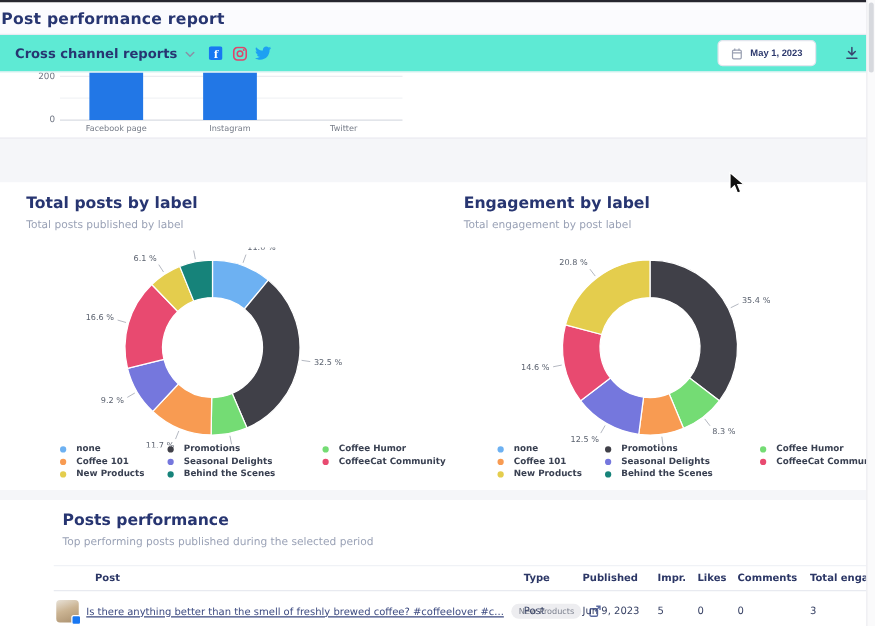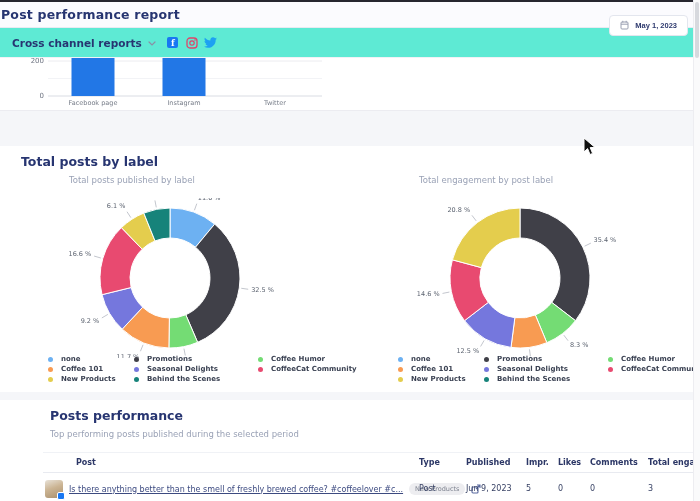--- a/index.html
+++ b/index.html
@@ -9,35 +9,35 @@
   
   .topline { position:absolute; left:0; top:0; width:700px; height:2px; background:#26262f; }
   .appbar { position:absolute; left:0; top:2px; width:700px; height:26px; background:#fbfbfe; border-bottom:1px solid #e9eaf2; display:flex; align-items:center; padding:0 1px; }
   .appbar .title { font-size:12.5px; font-weight:600; color:#273571; letter-spacing:.2px; }
 
   .toolbar { position:absolute; left:0; top:28px; width:700px; height:30px; background:#5eead4; border-bottom:1px solid #f1f2f6; display:flex; align-items:center; padding:0 12px; }
   .selector { display:flex; align-items:center; gap:6px; cursor:pointer; }
   .selector .sel-label { font-size:10.5px; font-weight:600; color:#273571; }
   .channel-icons { display:flex; align-items:center; gap:5px; margin-left:10px; }
   .icon-btn { display:inline-flex; align-items:center; justify-content:center; width:14px; height:14px; cursor:pointer; }
-  .toolbar-right { margin-left:auto; display:flex; align-items:center; gap:21px;flex-direction:column; }
+  .toolbar-right { margin-left:auto; display:flex; align-items:center; gap:21px; }
   .date-btn { display:flex; align-items:center; gap:6px; height:21px; padding:0 10px; background:#fff; border:1px solid #e3e6ee; border-radius:4px; font-size:7.5px; font-weight:600; color:#2e3a6e; cursor:pointer; }
 
   
   .chart-strip { position:absolute; left:0; top:58px; width:700px; height:52px; background:#fff; }
 
   
   .gap1 { position:absolute; left:0; top:110px; width:700px; height:36px; background:#f5f6f9; border-top:1px solid #ececf1; }
   .gap2 { position:absolute; left:0; top:392px; width:700px; height:8px; background:#f5f6f9; }
 
   
   .donut-panel { position:absolute; left:0; top:146px; width:700px; height:246px; background:#fff; display:flex; }
   .half { position:relative; width:350px; height:246px;padding-left:32px; }
   .card-title { position:absolute; left:21px; top:8px; font-size:12.5px; font-weight:700; color:#273571; }
-  .card-sub { position:absolute; left:21px; top:29px; font-size:8.5px; color:#9aa2b6;margin-left:48px; }
+  .card-sub { position:absolute; left:21px; top:29px; font-size:8.5px; color:#9aa2b6; }
   .donut-svg { position:absolute; left:0; top:52px; }
   .chart-legend { position:absolute; left:0; top:208px; width:350px; height:32px; display:grid; grid-auto-flow:column; grid-template-rows:repeat(3,10px); grid-template-columns:86px 124px auto; padding-left:48px; align-items:center; }
   .legend-item { display:flex; align-items:center; gap:8px; cursor:pointer; }
   .legend-item .dot { width:5px; height:5px; border-radius:50%; flex:0 0 auto; }
   .legend-item .lg-label { font-size:7px; font-weight:600; color:#3a4152; white-space:nowrap; }
 
   
   .posts-panel { position:absolute; left:0; top:400px; width:700px; height:101px; background:#fff;margin-left:29px; }
   .posts-title { position:absolute; left:21px; top:8px; font-size:12.5px; font-weight:700; color:#273571; }
   .posts-sub { position:absolute; left:21px; top:29px; font-size:8.5px; color:#9aa2b6; }
@@ -193,20 +193,21 @@
           <span class="dot" style="background: rgb(116, 220, 116);"></span>
           <span class="lg-label">Coffee Humor</span>
         </div>
         <div class="legend-item">
           <span class="dot" style="background: rgb(232, 74, 112);"></span>
           <span class="lg-label">CoffeeCat Community</span>
         </div>
       </div>
   </div>
   <div class="half">
+    <div class="card-title">Engagement by label</div>
     <div class="card-sub">Total engagement by post label</div>
     <svg class="donut-svg" width="350" height="160">
         <path d="M170,10 A70,70 0 0 1 225.48444235191795,122.67876119215148 L201.7053956296674,104.38786353837227 A40,40 0 0 0 170,40 Z" fill="#404048" stroke="#fff" stroke-width="1" stroke-linejoin="round"></path>
         <line x1="234.59360306784663" y1="48.193295632626814" x2="240.8735366994428" y2="45.10097715246553" stroke="#a9aeb8" stroke-width="0.7"></line>
         <text x="243.56493682726978" y="42.45041845518443" text-anchor="start" dominant-baseline="middle" font-size="6.5" fill="#5c6370">35.4 %</text>
         <path d="M225.48444235191795,122.67876119215148 A70,70 0 0 1 196.81326008222175,144.6610321891256 L185.3218629041267,116.9491612509289 A40,40 0 0 0 201.7053956296674,104.38786353837227 Z" fill="#74dc74" stroke="#fff" stroke-width="1" stroke-linejoin="round"></path>
         <line x1="213.80836551158365" y1="137.13866564073305" x2="218.06751215854314" y2="142.69381368913767" stroke="#a9aeb8" stroke-width="0.7"></line>
         <text x="219.8928607215258" y="147.45536915919874" text-anchor="start" dominant-baseline="middle" font-size="6.5" fill="#5c6370">8.3 %</text>
         <path d="M196.81326008222175,144.6610321891256 A70,70 0 0 1 160.99958933026917,149.41896432370766 L164.85690818872524,119.66797961354723 A40,40 0 0 0 185.3218629041267,116.9491612509289 Z" fill="#f89b52" stroke="#fff" stroke-width="1" stroke-linejoin="round"></path>
         <line x1="179.48206079616492" y1="151.3728976787256" x2="180.40392781801427" y2="158.3119293974906" stroke="#a9aeb8" stroke-width="0.7"></line>

